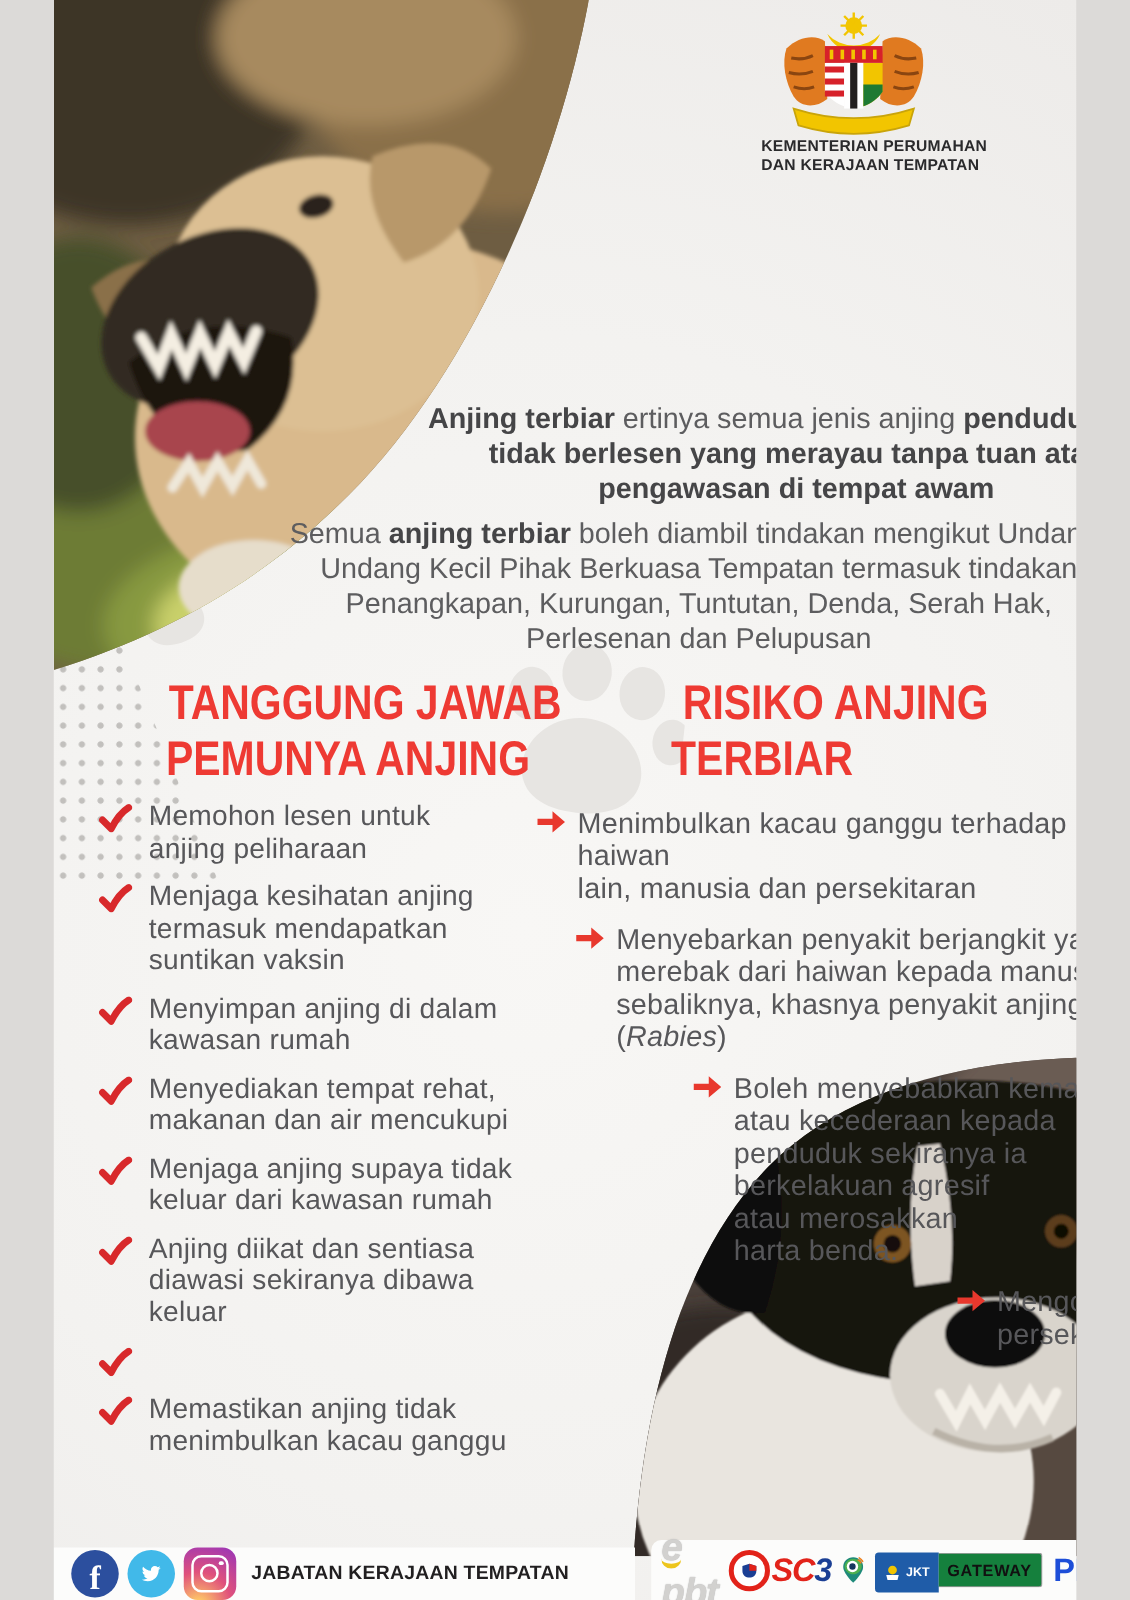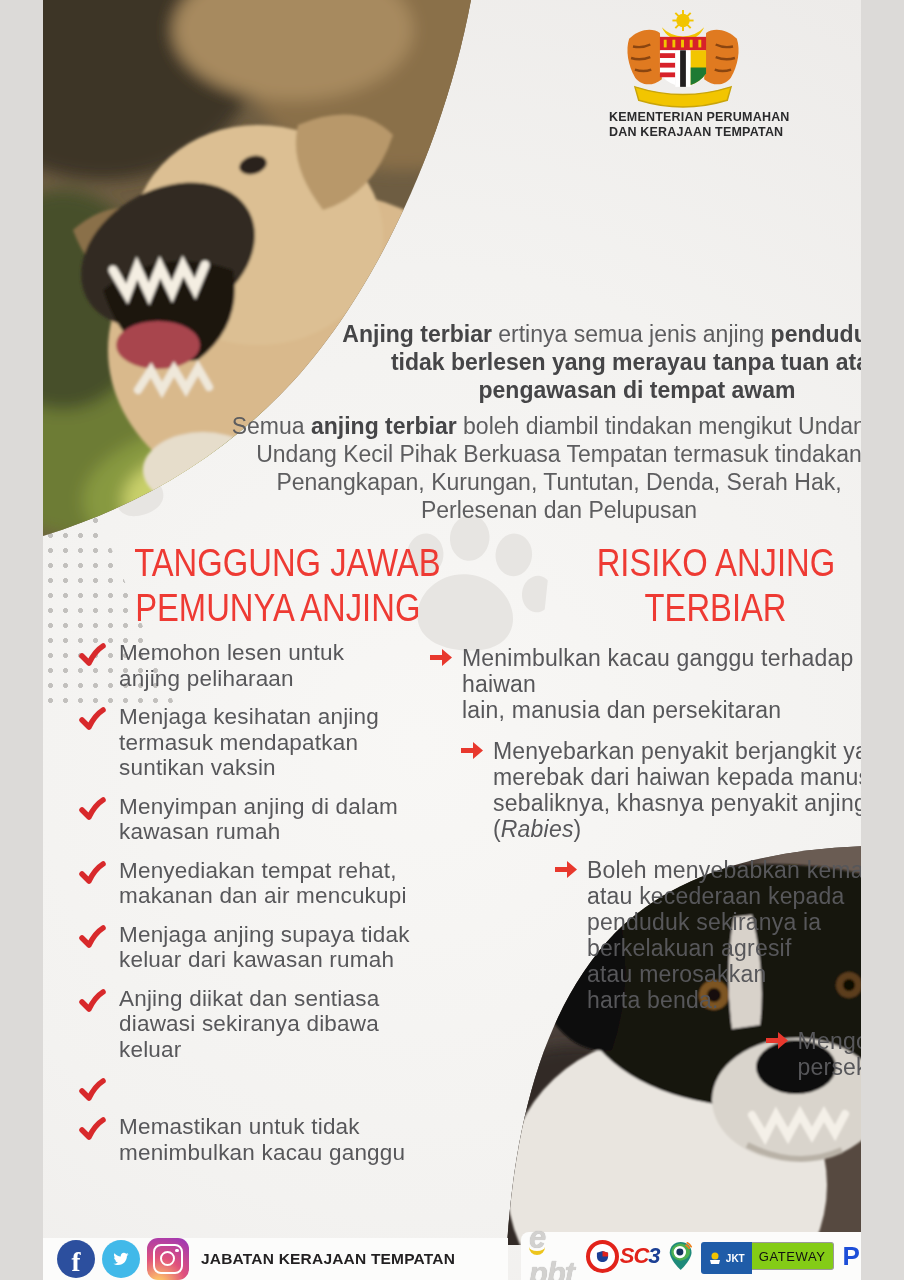--- a/index.html
+++ b/index.html
@@ -28,21 +28,21 @@
   .cx{display:inline-block;transform:scaleX(.84);transform-origin:50% 50%;white-space:nowrap;}
 
   
   .para{color:#5d5d5f;text-align:center;white-space:pre-line;}
   .p1{left:285px;top:320px;width:618px;font-size:23px;line-height:28px;}
   .p2{left:130px;top:412px;width:772px;font-size:23px;line-height:28px;}
   .para .b{font-weight:bold;color:#454547;}
   .para .i,.item-text .i{font-style:italic;}
 
   
-  .col-heading{color:#ee3a33;font-weight:400;font-size:39px;line-height:45px;text-align:center;}
+  .col-heading{color:#ee3a33;font-weight:700;font-size:39px;line-height:45px;}
   .heading-left{left:62px;top:540px;width:345px;}
   .heading-right{left:480px;top:540px;width:385px;}
 
   
   .list{display:flex;flex-direction:column;}
   .list-left{left:36px;top:640px;width:344px;}
   .list-right{left:386px;top:645px;width:505px;align-items:flex-end;}
   .item{display:flex;align-items:flex-start;margin-bottom:13px;}
   .list-right .item{margin-bottom:15px;}
   .bullet{flex:0 0 auto;margin-top:3px;}
@@ -64,30 +64,30 @@
       background:radial-gradient(circle at 28% 110%,#fdc468 8%,#e0517c 48%,#9b36b7 96%);}
   .ig-cam{width:26px;height:26px;border:2.5px solid #fff;border-radius:8px;position:relative;}
   .ig-lens{position:absolute;left:5px;top:5px;width:11px;height:11px;border:2.5px solid #fff;border-radius:50%;}
   .ig-dot{position:absolute;right:2.5px;top:2.5px;width:3.5px;height:3.5px;background:#fff;border-radius:50%;}
   .dept{margin-left:12px;font-size:15.5px;font-weight:bold;color:#211f20;letter-spacing:.2px;}
 
   .logo-row{display:flex;align-items:center;gap:9px;width:100%;justify-content:space-between;}
   .epbt{font-size:31px;font-weight:800;font-style:italic;color:#d2d1cf;letter-spacing:-1px;
     text-shadow:0 0 1px #aaa, 1px 1px 0 #fff;}
   .epbt .e-sw{border-bottom:4px solid #edc51c;border-radius:0 0 10px 10px;display:inline-block;line-height:.85;}
-  .osc{display:flex;align-items:center;font-style:italic;font-weight:800;font-size:22px;letter-spacing:-1px;justify-content:flex-end;}
+  .osc{display:flex;align-items:center;font-style:italic;font-weight:800;font-size:26px;letter-spacing:-1px;justify-content:flex-end;}
   .osc-o{width:25px;height:25px;border-radius:50%;border:4.5px solid #e2231a;background:#fff;
     display:flex;align-items:center;justify-content:center;margin-right:1px;}
   .osc-sc{color:#e2231a;}
   .osc-3{color:#1b3f94;}
   .jkt-badge{display:flex;align-items:stretch;height:28px;}
   .jkt-blue{background:#1f5ca8;color:#fff;font-weight:800;font-size:10px;display:flex;align-items:center;
     gap:4px;padding:16px 7px;border-radius:3px 0 0 3px;}
-  .jkt-white{background:#84cc16;border:1.5px solid #9a9a9a;border-left:none;display:flex;align-items:center;
-    padding:0 7px;font-weight:400;font-size:13px;color:#111;letter-spacing:.6px;border-radius:0 3px 3px 0;}
+  .jkt-white{background:#15803d;border:1.5px solid #9a9a9a;border-left:none;display:flex;align-items:center;
+    padding:0 7px;font-weight:700;font-size:13px;color:#111;letter-spacing:.6px;border-radius:0 3px 3px 0;}
   .pbtpay{font-size:26px;font-weight:700;color:#1d4ed8;letter-spacing:-.3px;}
 </style>
 </head>
 <body>
 
 <div id="poster">
 
   <div class="abs dots dots-left"></div>
   <div class="abs dots dots-right"></div>
 
@@ -297,21 +297,21 @@
       </div>
       <div class="item">
         <svg class="bullet" width="27" height="23" viewBox="0 0 27 23">
           <path d="M3,13 L10,20 Q16,8 24,3" stroke="#d8292b" stroke-width="5.5" fill="none" stroke-linecap="round" stroke-linejoin="round"></path>
         </svg>
       </div>
       <div class="item">
         <svg class="bullet" width="27" height="23" viewBox="0 0 27 23">
           <path d="M3,13 L10,20 Q16,8 24,3" stroke="#d8292b" stroke-width="5.5" fill="none" stroke-linecap="round" stroke-linejoin="round"></path>
         </svg>
-        <span class="item-text"><span>Memastikan untuk tidak
+        <span class="item-text"><span>Memastikan anjing tidak
 menimbulkan kacau ganggu</span></span>
       </div>
     </div>
 
   <div class="abs list list-right">
 
   <div class="item">
         <svg class="bullet" width="24" height="19" viewBox="0 0 24 19">
           <path d="M1,7 h12 v-6 l10,8.5 -10,8.5 v-6 h-12 z" fill="#e8382d"></path>
         </svg>

